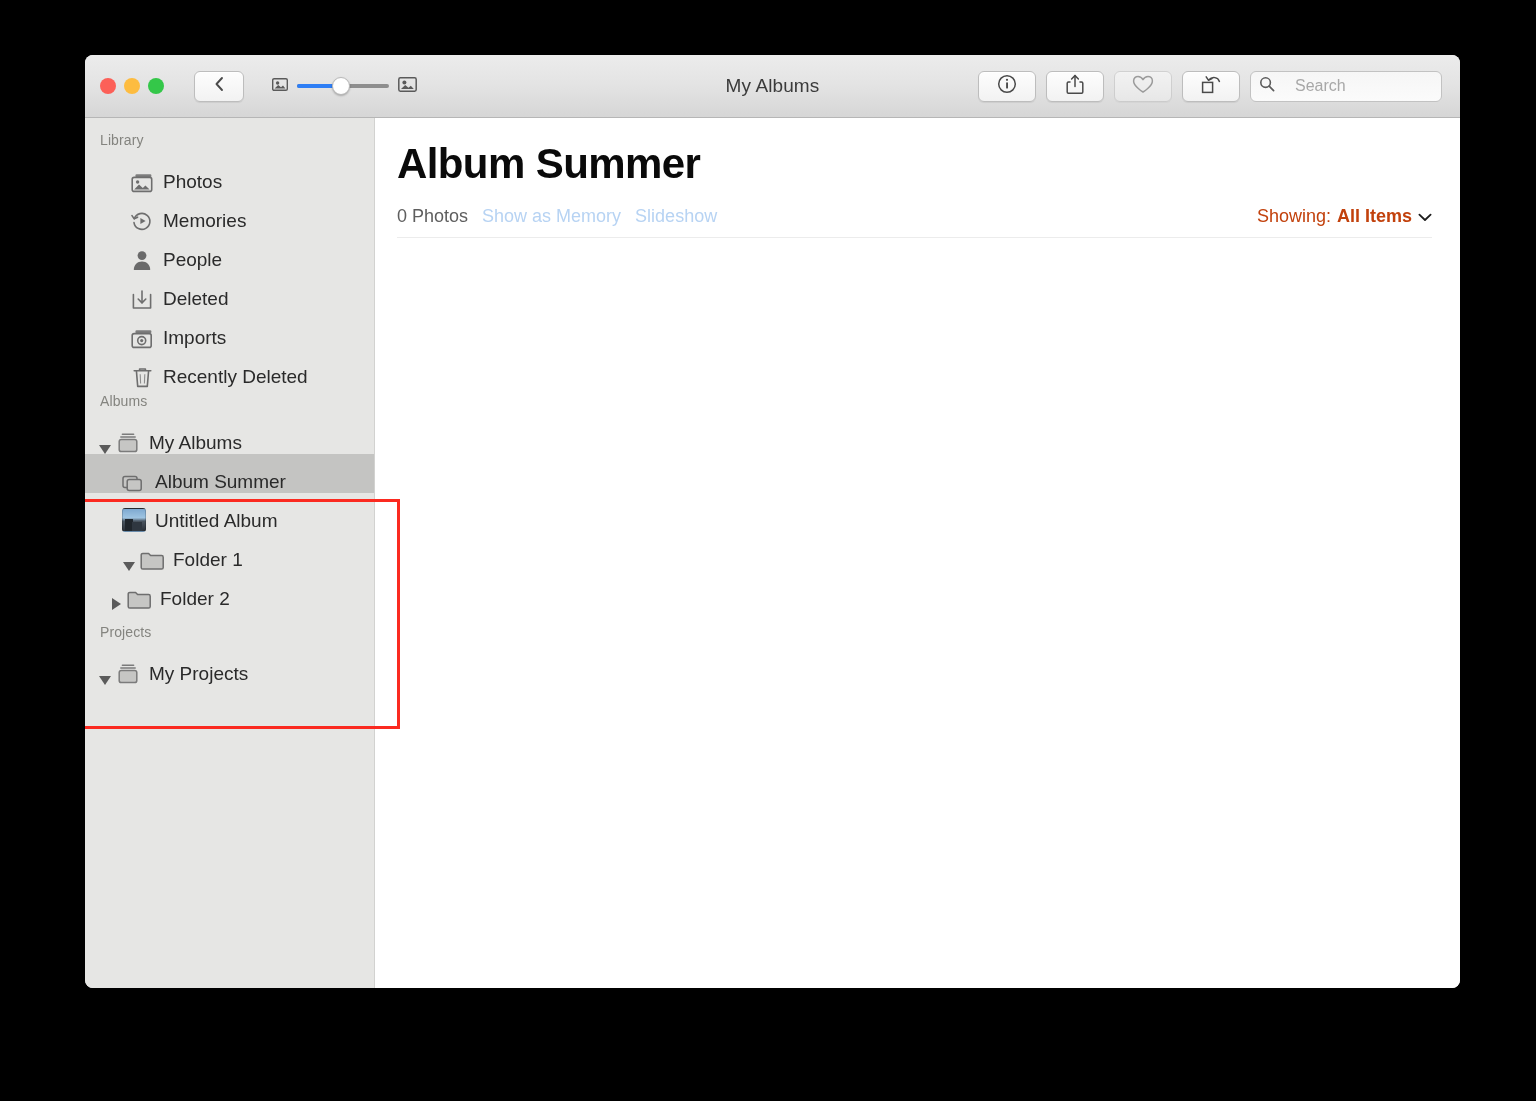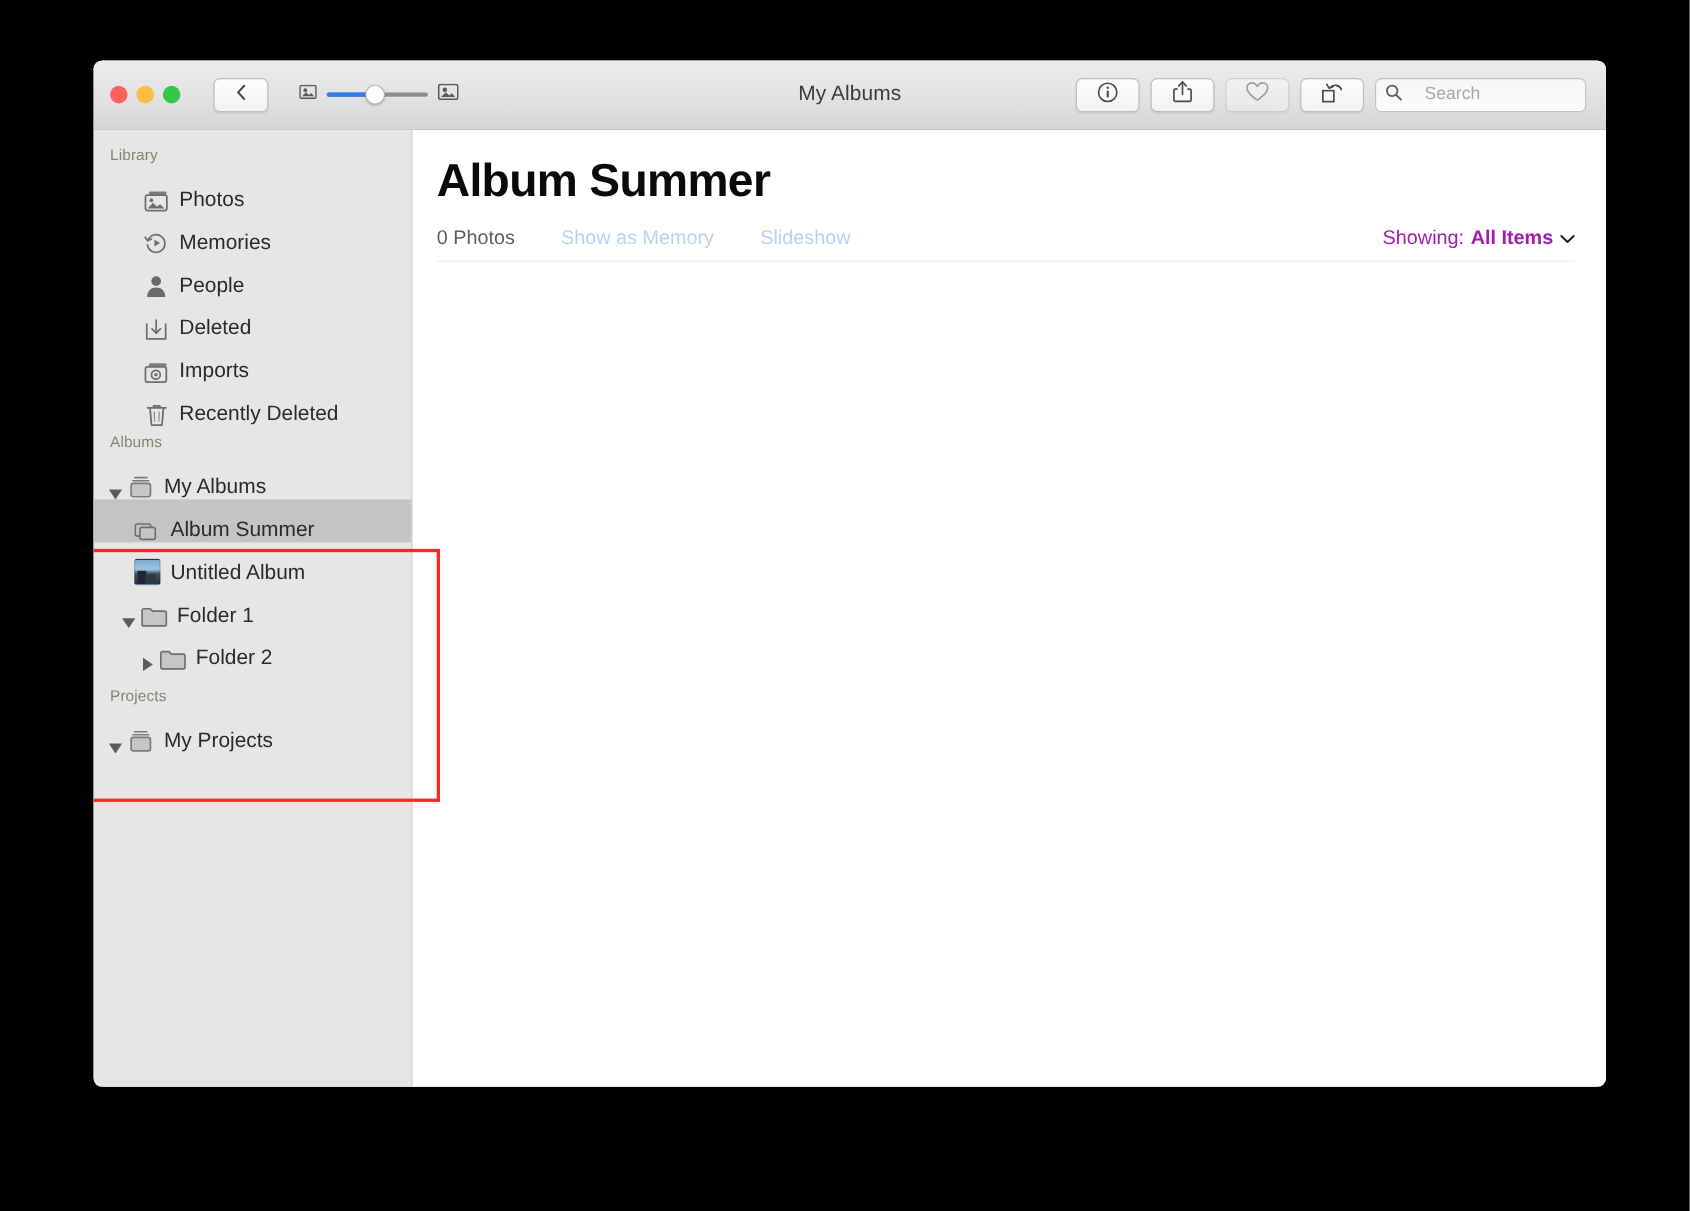--- a/index.html
+++ b/index.html
@@ -265,26 +265,26 @@
     padding-bottom: 10px;
     border-bottom: 1px solid #ececec;
   }
   #photo-count {
     font-size: 18px;
     color: #5e5e5e;
   }
   .meta-link {
     font-size: 18px;
     color: #b7d3f3;
-    margin-left: 42px;
+    margin-left: 14px;
   }
   #showing-group {
     margin-left: auto;
     font-size: 18px;
-    color: #a21caf;
+    color: #c2410c;
     display: flex;
     align-items: center;
     gap: 6px;
   }
   #showing-label { font-weight: normal; }
   #showing-value { font-weight: bold; }
 </style>
 </head>
 <body>
 
@@ -492,34 +492,34 @@
         <span class="label">Album Summer</span>
       </div>
 
       <div class="row indent2">
         <span class="ic">
           <span class="thumb"></span>
         </span>
         <span class="label">Untitled Album</span>
       </div>
 
-      <div class="row indent1" style="padding-left:12px">
+      <div class="row indent1" style="padding-left:24px">
         <span class="disc">
           <i class="tri tri-down"></i>
         </span>
         <span class="ic">
           <svg width="25" height="20" viewBox="0 0 25 20">
             <path d="M1.2 4 a1.6 1.6 0 0 1 1.6 -1.6 H8.6 l2 2.2 H21.6 a1.6 1.6 0 0 1 1.6 1.6
                      V16.4 a1.6 1.6 0 0 1 -1.6 1.6 H2.8 A1.6 1.6 0 0 1 1.2 16.4 Z" fill="#c6c6c4" stroke="#6e6e6e" stroke-width="1.5" stroke-linejoin="round"></path>
           </svg>
         </span>
         <span class="label">Folder 1</span>
       </div>
 
-      <div class="row indent1" style="padding-left:29px">
+      <div class="row indent1" style="padding-left:11px">
         <span class="disc">
           <i class="tri tri-right"></i>
         </span>
         <span class="ic">
           <svg width="25" height="20" viewBox="0 0 25 20">
             <path d="M1.2 4 a1.6 1.6 0 0 1 1.6 -1.6 H8.6 l2 2.2 H21.6 a1.6 1.6 0 0 1 1.6 1.6
                      V16.4 a1.6 1.6 0 0 1 -1.6 1.6 H2.8 A1.6 1.6 0 0 1 1.2 16.4 Z" fill="#c6c6c4" stroke="#6e6e6e" stroke-width="1.5" stroke-linejoin="round"></path>
           </svg>
         </span>
         <span class="label">Folder 2</span>

